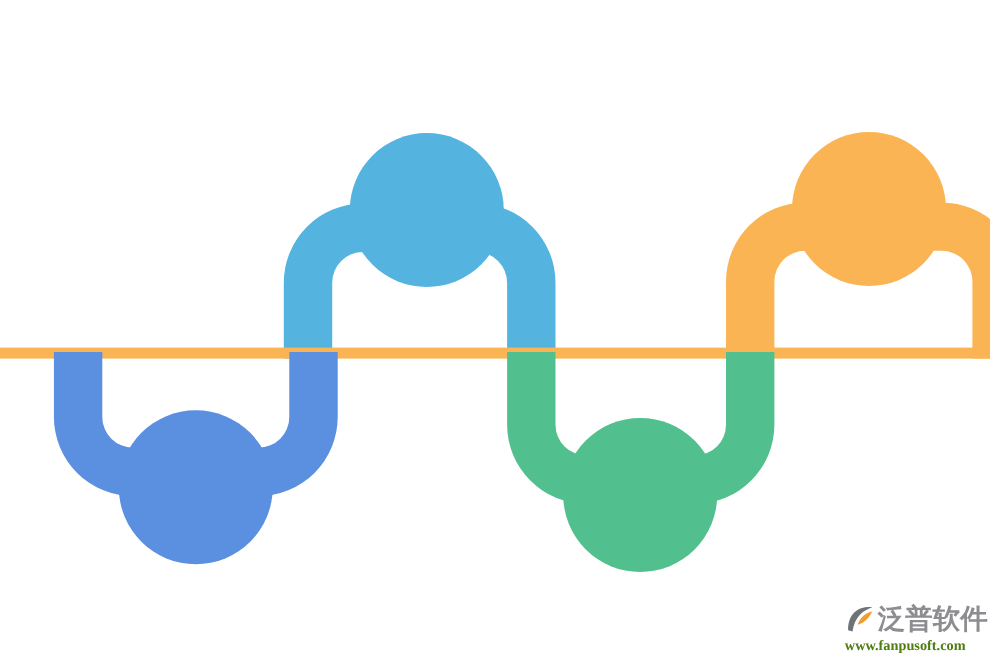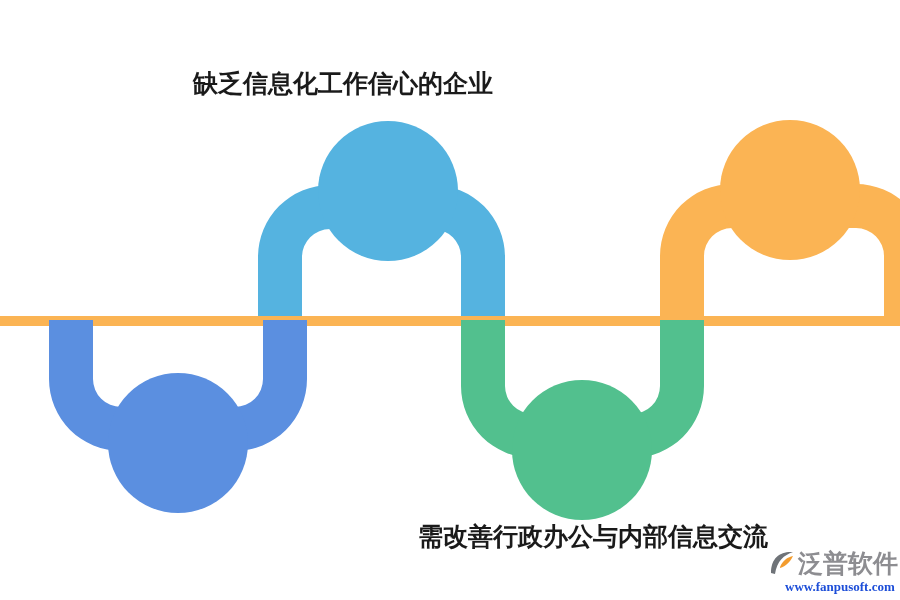--- a/index.html
+++ b/index.html
@@ -63,23 +63,23 @@
     font-weight: bold;
     color: #8d8d91;
     margin-left: 2px;
     line-height: 28px;
     white-space: nowrap;
   }
   #watermark-url {
     font-family: "Liberation Serif", "DejaVu Serif", serif;
     font-size: 13px;
     font-weight: bold;
-    color: #1d4ed8;
+    color: #4d7c0f;
     margin-top: 1px;
-    margin-left: 17px;
+    margin-left: 0;
     white-space: nowrap;
   }
 </style>
 </head>
 <body>
 
 <div id="stage">
 
   <svg id="diagram-svg" viewBox="0 0 900 600" xmlns="http://www.w3.org/2000/svg">
 
@@ -148,25 +148,23 @@
                L 704,320
                L 704,386
                A 72,72 0 0 1 632,458
                L 533,458
                A 72,72 0 0 1 461,386
                Z"></path>
       <circle cx="582" cy="450" r="70" fill="#52c08e"></circle>
     </g>
   </svg>
 
-  <div class="node-label" id="label-top-left">缺乏信息化工作信心的企业</div>
 
 
 
-  <div class="node-label" id="label-bot-right">需改善行政办公与内部信息交流</div>
 
   <div id="watermark">
     <div id="watermark-row">
       <span id="watermark-mark">
         <svg viewBox="0 0 28 28" width="28" height="28" xmlns="http://www.w3.org/2000/svg">
           <path d="M3 24 C 3 8, 13 2, 25 3 C 16 6, 9 12, 7 25 Z" fill="#6f7378"></path>
           <path d="M12 18 C 15 11, 20 8, 25 7 C 22 13, 18 17, 12 19 Z" fill="#f39c2e"></path>
         </svg>
       </span>
       <span id="watermark-brand">泛普软件</span>

